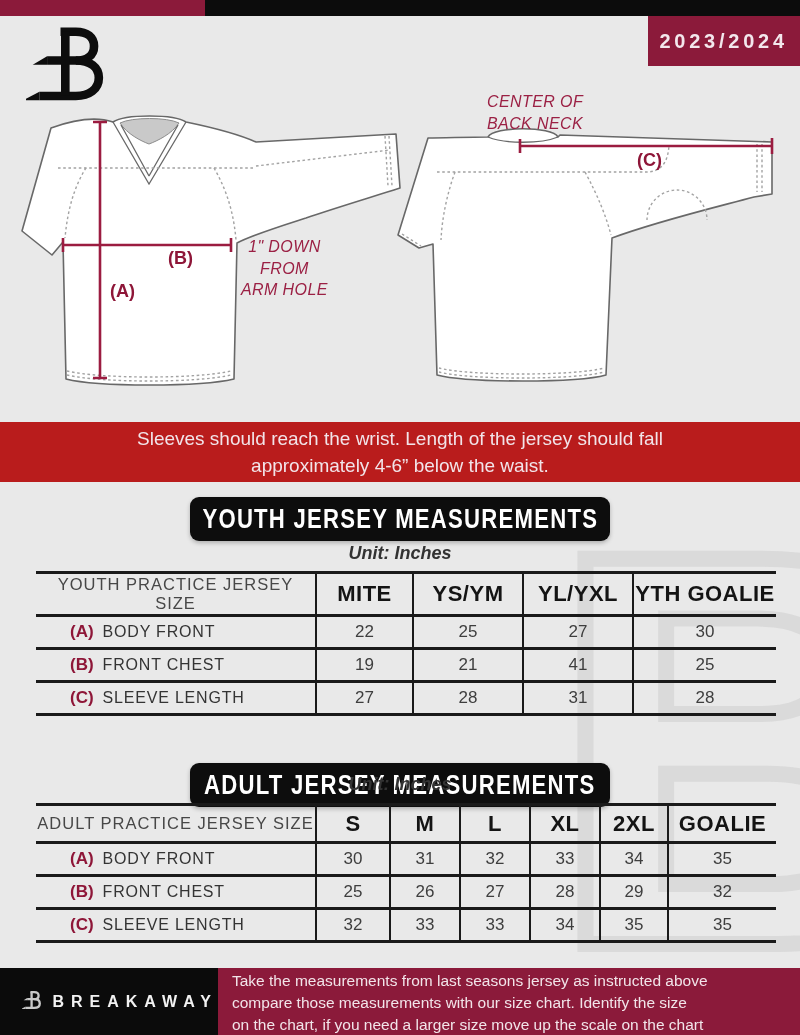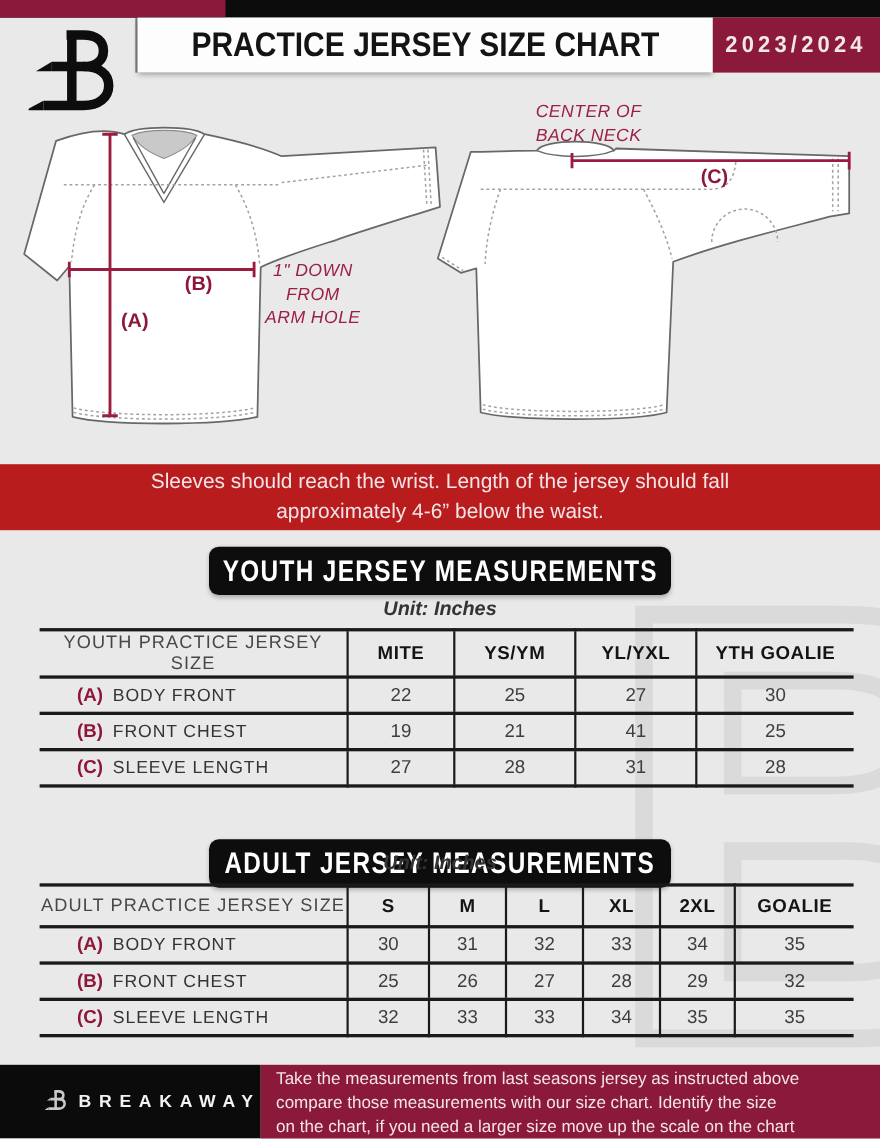--- a/index.html
+++ b/index.html
@@ -64,37 +64,37 @@
 
   
   table.mtable { position:absolute; left:36px; width:740px; border-collapse:collapse; table-layout:fixed; z-index:2; }
   table.mtable.youth { top:571px; }
   table.mtable.adult { top:803px; }
   .mtable { border-top:3px solid #1a1a1a; }
   .mtable tr { border-bottom:3px solid #1a1a1a; }
   .mtable th + th, .mtable td + td { border-left:2px solid #1a1a1a; }
   .mtable thead tr { height:38px; }
   .mtable tbody tr { height:33px; }
-  .mtable th { font-weight:bold; color:#141414; font-size:17px; letter-spacing:.5px; text-align:center; }
+  .mtable th { font-weight:bold; color:#141414; font-size:22px; letter-spacing:.5px; text-align:center; }
   .mtable th.size-col { font-weight:normal; color:#474747; font-size:16.5px; letter-spacing:1px;margin-top:19px; }
   .mtable td { color:#3e3e3e; font-size:17px; text-align:center; }
   .mtable td.label-cell { text-align:left; padding-left:34px; }
   .mtable td.label-cell .key { color:#8e1638; font-weight:bold; font-size:17px; margin-right:9px; }
   .mtable td.label-cell .lbl { color:#343434; font-size:16px; letter-spacing:.8px; }
 
   
   .watermark {
     position:absolute; left:548px; top:470px; z-index:0;
     font-size:560px; font-weight:bold; line-height:1;
     color:transparent; -webkit-text-stroke:16px rgba(200,200,200,.45);
   }
 
   
   .footer { position:absolute; left:0; top:968px; width:800px; height:67px; z-index:3; display:flex; }
-  .footer-black { width:218px; height:67px; background:#0b0b0b; display:flex; align-items:center;padding-left:19px; }
+  .footer-black { width:218px; height:67px; background:#0b0b0b; display:flex; align-items:center; }
   .footer-black .flogo { margin-left:22px; width:30px; height:40px; }
   .footer-black .brand { color:#f2f2f2; font-weight:bold; font-size:16px; letter-spacing:7px; margin-left:8px; }
   .footer-maroon { flex:1; height:69px; background:#8b1a3a; display:flex; align-items:center; }
   .footer-maroon p { margin:0; padding:0 10px 0 14px; color:#f2e4e9; font-size:15.5px; line-height:22px; white-space:pre-line; }
 </style>
 </head>
 <body>
 
 <div class="page">
 
@@ -107,23 +107,20 @@
   <svg class="logo-header" viewBox="0 0 96 104">
     <g fill="none" stroke="#0d0d0d" stroke-width="9">
       <path d="M36,10 H52 C64,10 71,16 71,25 C71,35 63,40 52,40 H22"></path>
       <path d="M52,40 C67,40 76,47 76,58 C76,70 66,77 52,77 H14"></path>
       <path d="M41,10 V77"></path>
     </g>
     <path d="M22,35.5 L7,44.5 H22 Z" fill="#0d0d0d"></path>
     <path d="M14,72.5 L-3,81.5 H14 Z" fill="#0d0d0d"></path>
   </svg>
 
-  <div class="title-bar">
-    <span class="ttl">PRACTICE JERSEY SIZE CHART</span>
-  </div>
   <div class="year-box">
     <span class="yr">2023/2024</span>
   </div>
 
   <svg class="jerseys" viewBox="0 0 800 330">
 
     <g>
       <path class="outline" d="M113,34
         C125,26 174,26 186,34
         C215,40 238,46 256,54

